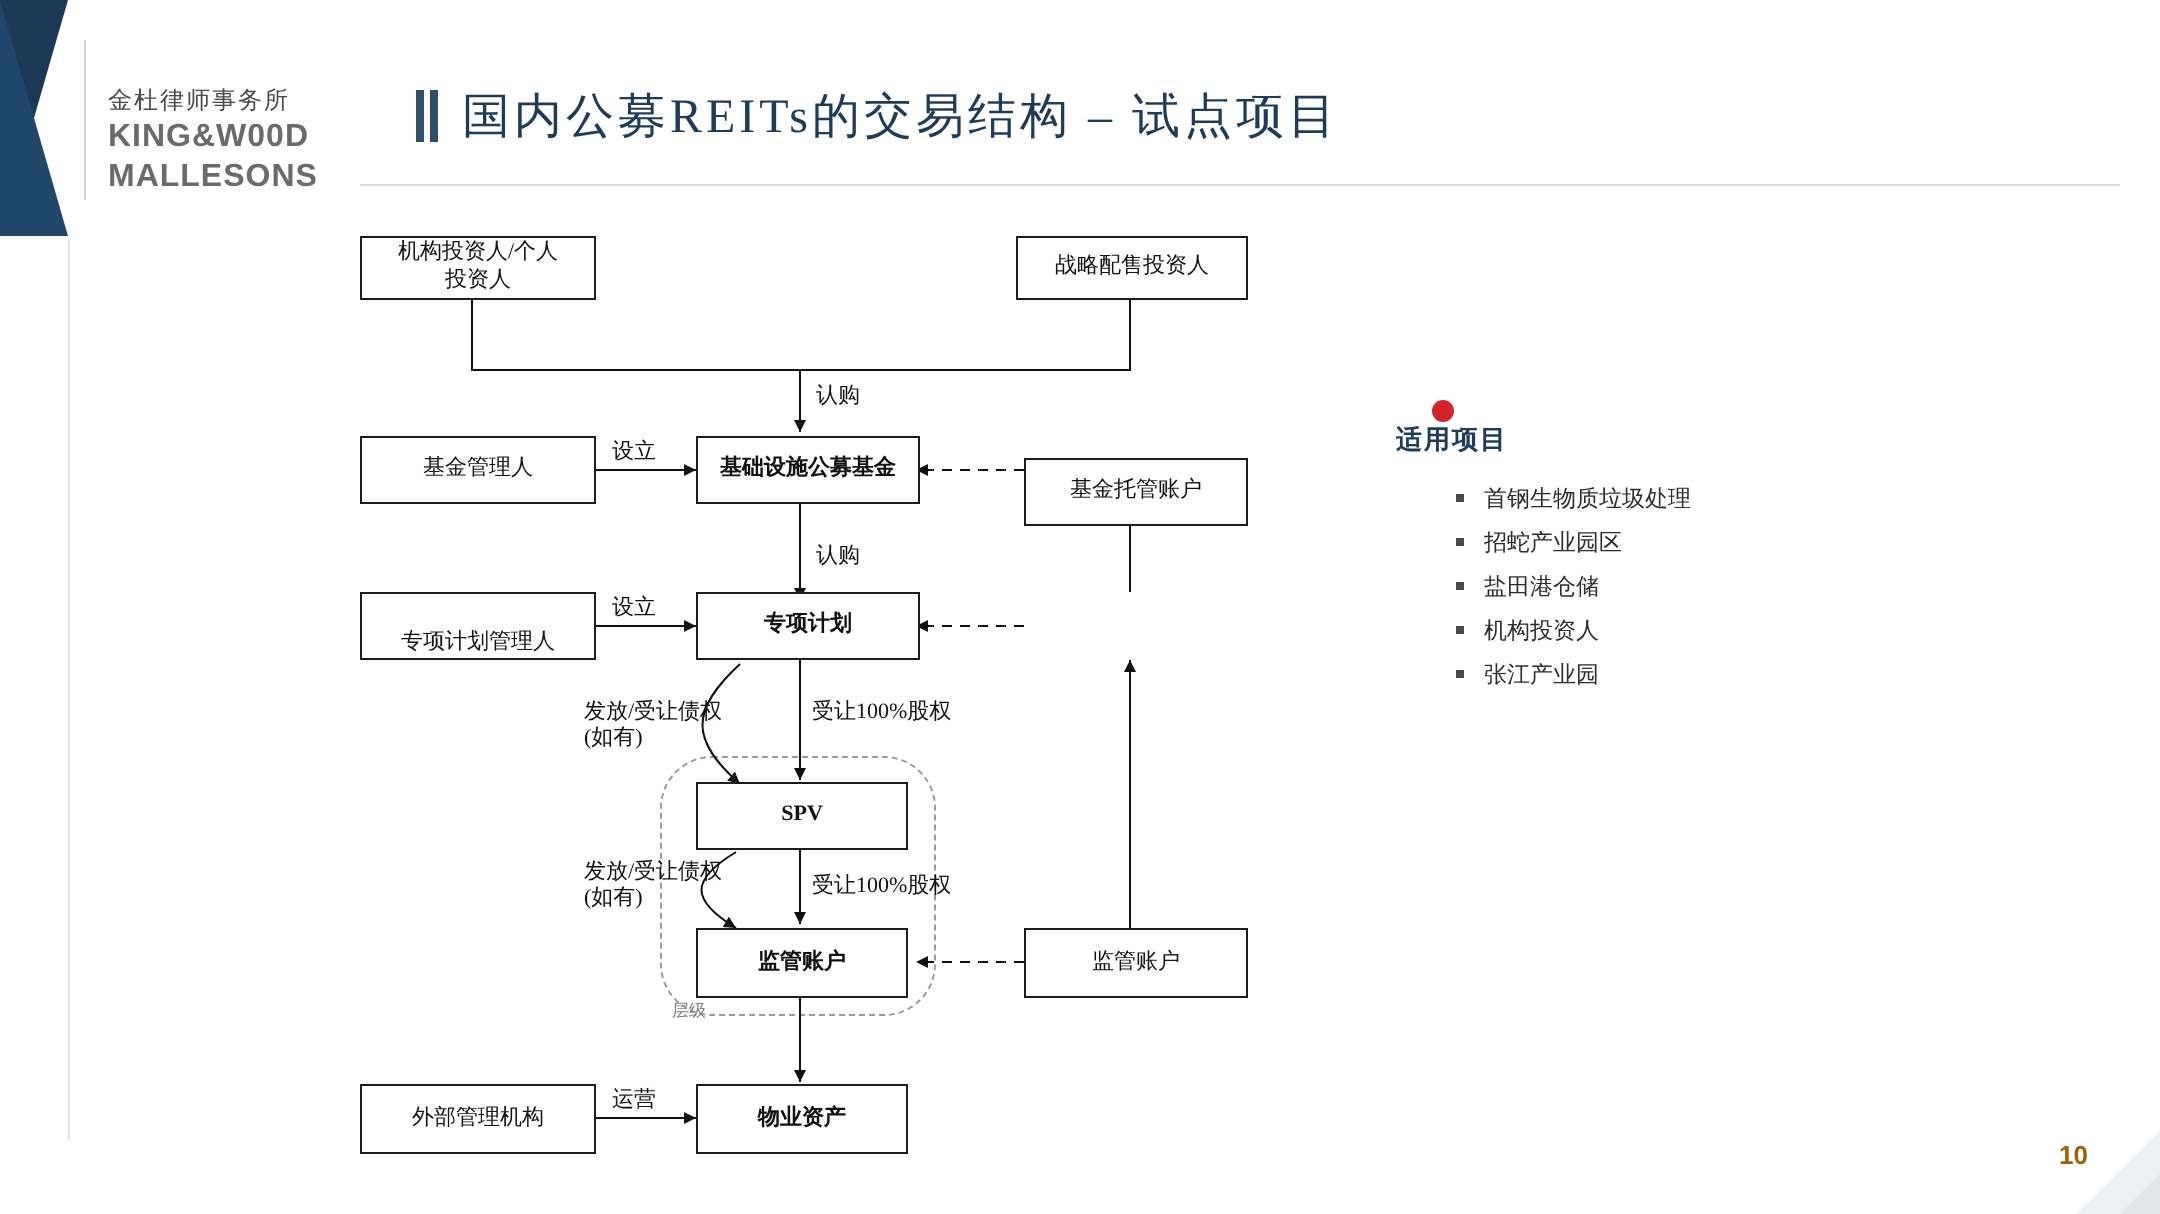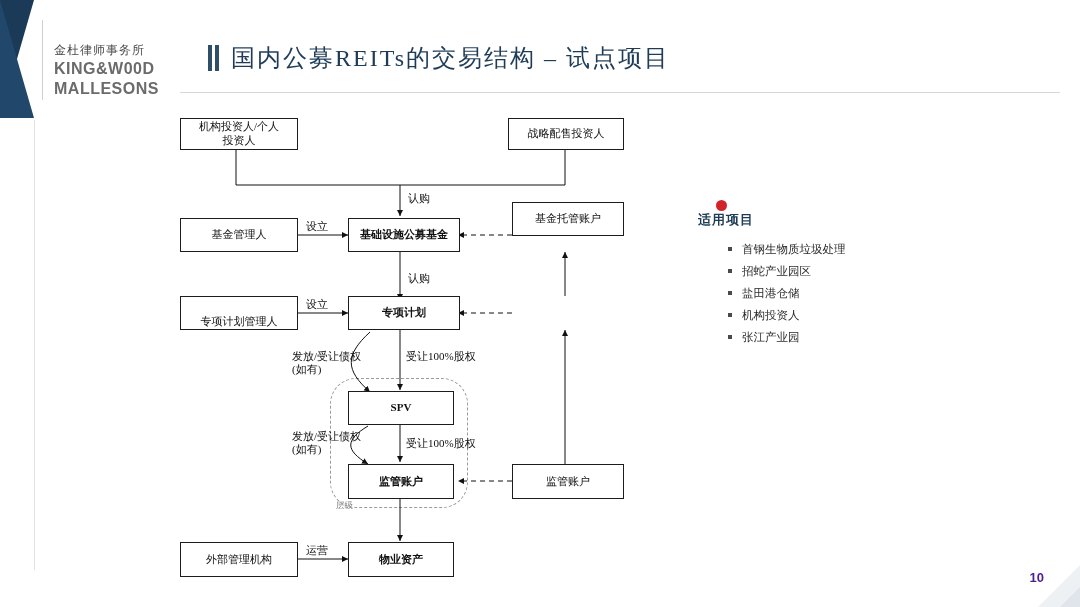--- a/index.html
+++ b/index.html
@@ -36,21 +36,21 @@
   .diagram{position:absolute;left:0;top:100px;width:700px;height:500px;}
   .node{position:absolute;border:1px solid #1c1c1c;background:#fff;
     display:flex;align-items:center;justify-content:center;text-align:center;
     font-size:11px;color:#111;font-family:"Liberation Serif","DejaVu Serif",serif;line-height:1.25;}
   .node.bold{font-weight:bold;}
   .elabel{position:absolute;font-size:11px;color:#111;font-family:"Liberation Serif","DejaVu Serif",serif;line-height:1.2;white-space:nowrap;}
 
   .dashbox{position:absolute;border:1px dashed #9a9a9a;border-radius:26px;background:transparent;}
 
   
-  .page-num{position:absolute;right:36px;bottom:22px;font-size:13px;font-weight:bold;color:#4c1d95;}
+  .page-num{position:absolute;right:36px;bottom:22px;font-size:13px;font-weight:bold;color:#a16207;}
   .foot-tri{position:absolute;right:0;bottom:0;width:0;height:0;border-right:42px solid #eef1f4;border-top:42px solid transparent;}
   .foot-tri2{position:absolute;right:0;bottom:0;width:0;height:0;border-right:20px solid #dfe5ea;border-top:20px solid transparent;}
   .left-rule{position:absolute;left:34px;top:120px;width:1px;height:450px;background:#e2e2e2;}
   svg.arrows{position:absolute;left:0;top:0;width:700px;height:500px;overflow:visible;}
 </style>
 </head>
 <body>
 
 <div class="logo-wrap">
   <div class="logo-tri"></div>
@@ -137,21 +137,21 @@
   <div class="node" style="left:508px;top:18px;width:114px;height:30px;">
     <span>战略配售投资人</span>
   </div>
 
   <div class="node" style="left:180px;top:118px;width:116px;height:32px;">
     <span>基金管理人</span>
   </div>
   <div class="node bold" style="left:348px;top:118px;width:110px;height:32px;">
     <span>基础设施公募基金</span>
   </div>
-  <div class="node" style="left:512px;top:102px;width:110px;height:32px;">
+  <div class="node" style="left:512px;top:129px;width:110px;height:32px;">
     <span>基金托管账户</span>
   </div>
 
   <div class="node" style="left:180px;top:196px;width:116px;height:32px;align-items:flex-end;">
     <span>专项计划管理人</span>
   </div>
   <div class="node bold" style="left:348px;top:196px;width:110px;height:32px;">
     <span>专项计划</span>
   </div>
 

